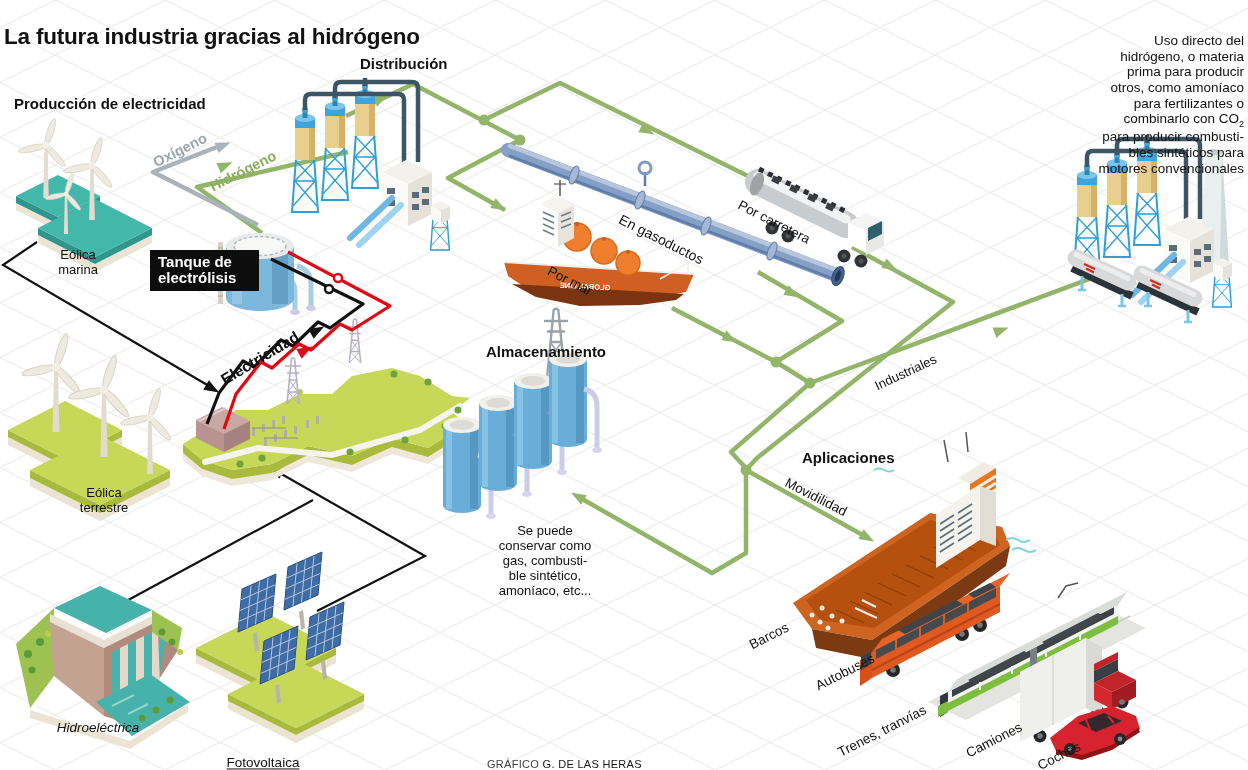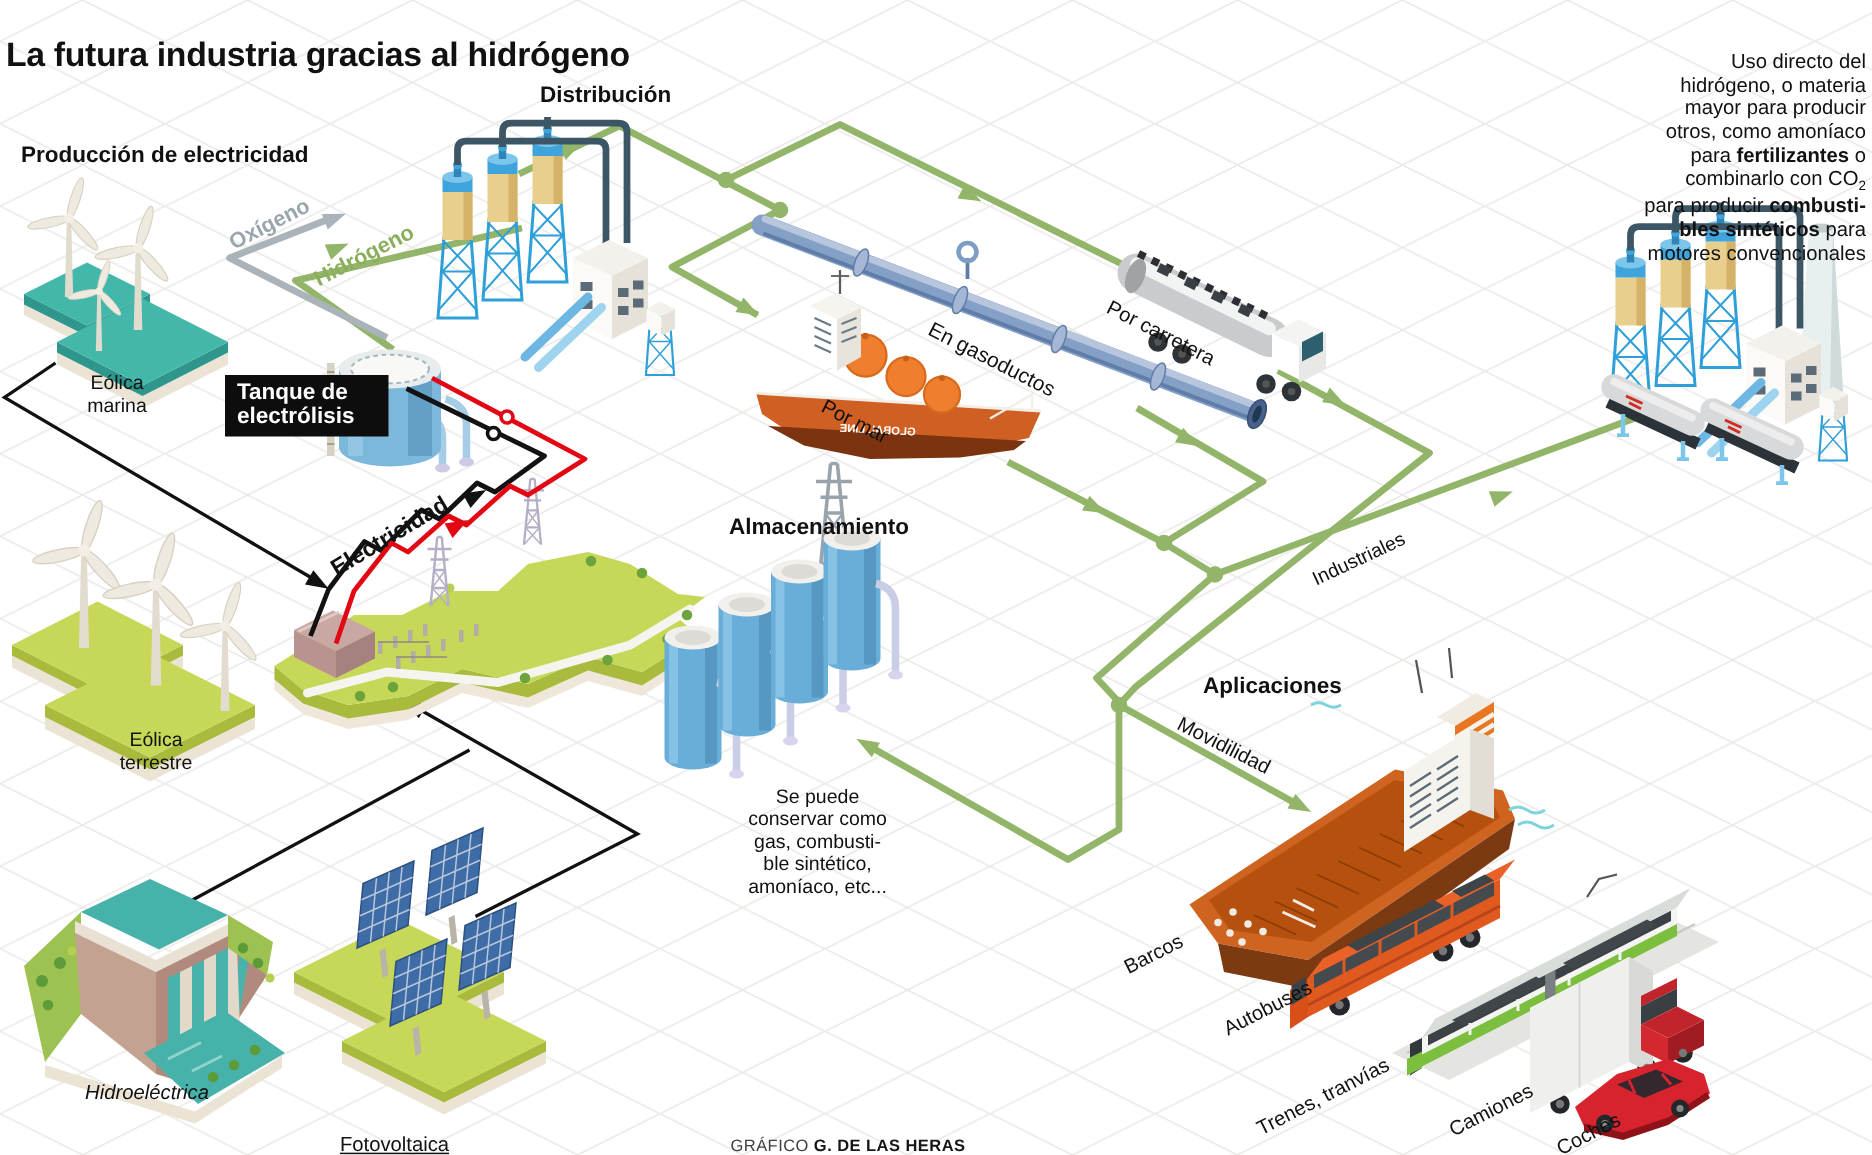--- a/index.html
+++ b/index.html
@@ -4,21 +4,21 @@
 <style>
   html,body{margin:0;padding:0;background:#fff;}
   body{width:1248px;height:770px;position:relative;overflow:hidden;
        font-family:"Liberation Sans","DejaVu Sans",sans-serif;color:#111;}
   #stage{position:absolute;inset:0;}
   svg{position:absolute;left:0;top:0;}
   .lab{position:absolute;white-space:pre-line;line-height:1.12;}
   .rot{transform-origin:center;white-space:nowrap;}
   .hdr{font-weight:bold;font-size:15px;white-space:nowrap;}
   .title{position:absolute;left:4px;top:6px;font-size:22.5px;font-weight:bold;letter-spacing:-0.2px;margin-top:18px;}
-  .b{font-weight:bold;text-align:right;}
+  .b{font-weight:normal;text-align:right;}
   .note{position:absolute;text-align:right;font-size:13.5px;line-height:1.16;white-space:pre-line;}
   .ctr{text-align:center;font-size:13px;}
   .tankbox{position:absolute;left:150px;top:250px;background:#0d0d0d;color:#fff;
            font-weight:bold;font-size:15px;line-height:1.08;padding:4px 23px 5px 8px;white-space:pre-line;}
   .veh{font-size:13.5px;}
   .credit{position:absolute;left:487px;top:758px;font-size:11px;color:#3f3f3f;white-space:nowrap;letter-spacing:0.3px;}
   .credit .b{color:#161616;}
   sub{font-size:9px;}
 </style>
 </head>
@@ -522,21 +522,21 @@
 <div class="lab rot" style="left:816px;top:497px;font-size:13.5px;transform:translate(-50%,-50%) rotate(27deg);">Movidilidad</div>
 
 <div class="lab ctr" style="left:545px;top:524px;transform:translate(-50%,0);line-height:1.15;">Se puede
 conservar como
 gas, combusti-
 ble sintético,
 amoníaco, etc...</div>
 
 <div class="note" style="right:4px;top:33px;width:212px;"><span>Uso directo del
 hidrógeno, o materia
-mayor para producir
+prima para producir
 otros, como amoníaco
 para </span><span class="b">fertilizantes</span><span> o
 combinarlo con CO</span><sub>2</sub><span>
 para producir </span><span class="b">combusti-
 bles sintéticos</span><span> para
 motores convencionales</span></div>
 
 
 <div class="lab rot veh" style="left:769px;top:636px;transform:translate(-50%,-50%) rotate(-27deg);">Barcos</div>
 <div class="lab rot veh" style="left:845px;top:672px;transform:translate(-50%,-50%) rotate(-27deg);">Autobuses</div>

